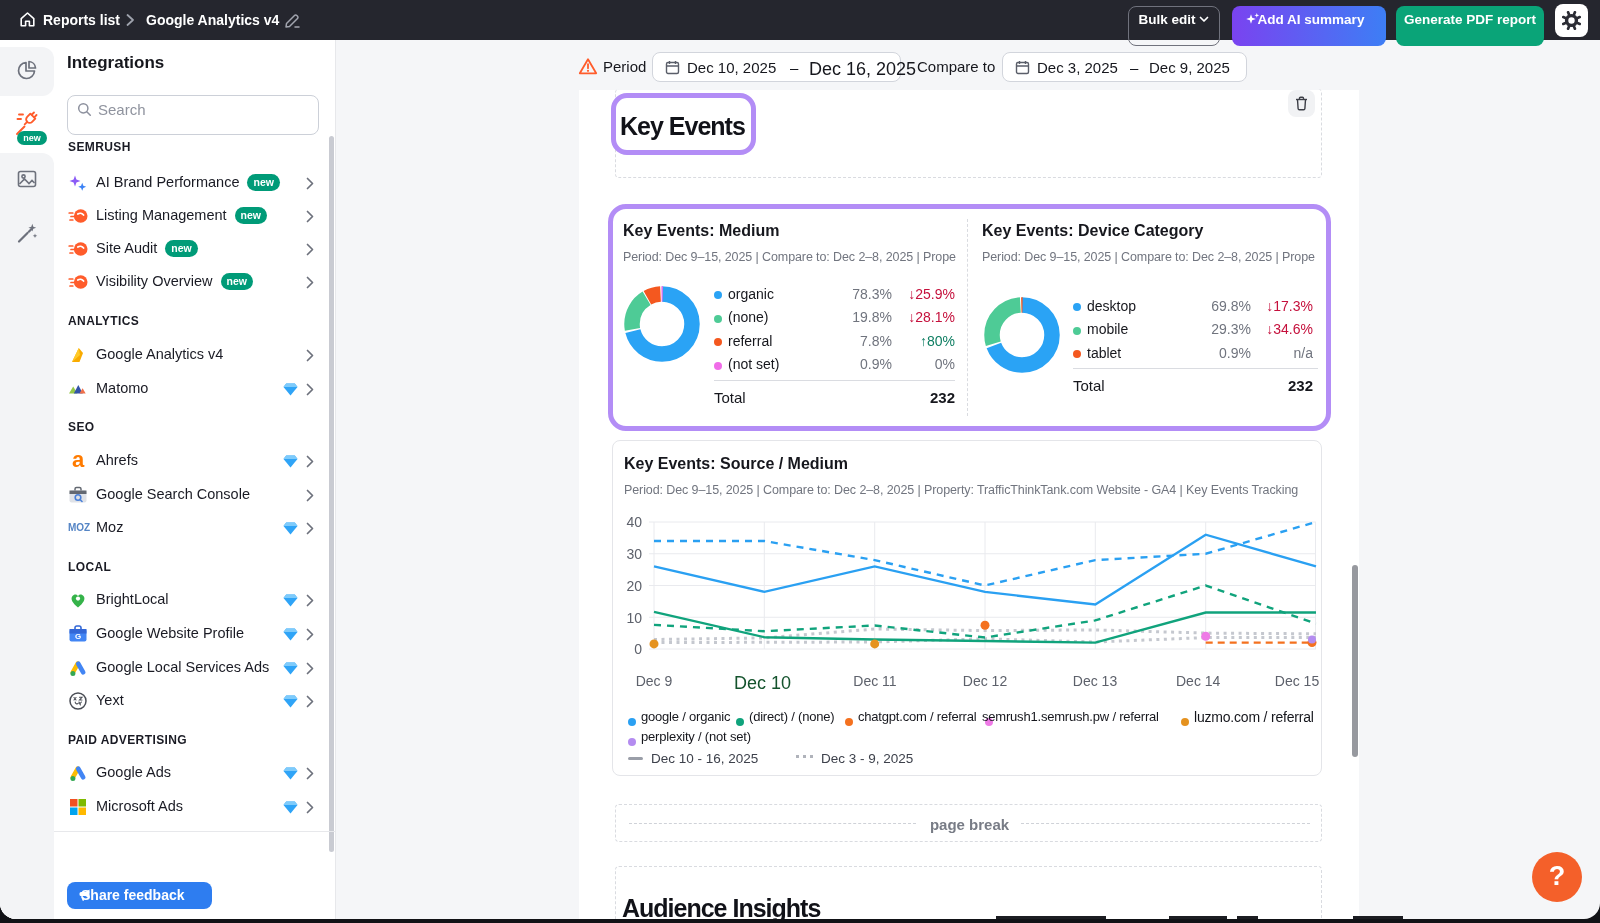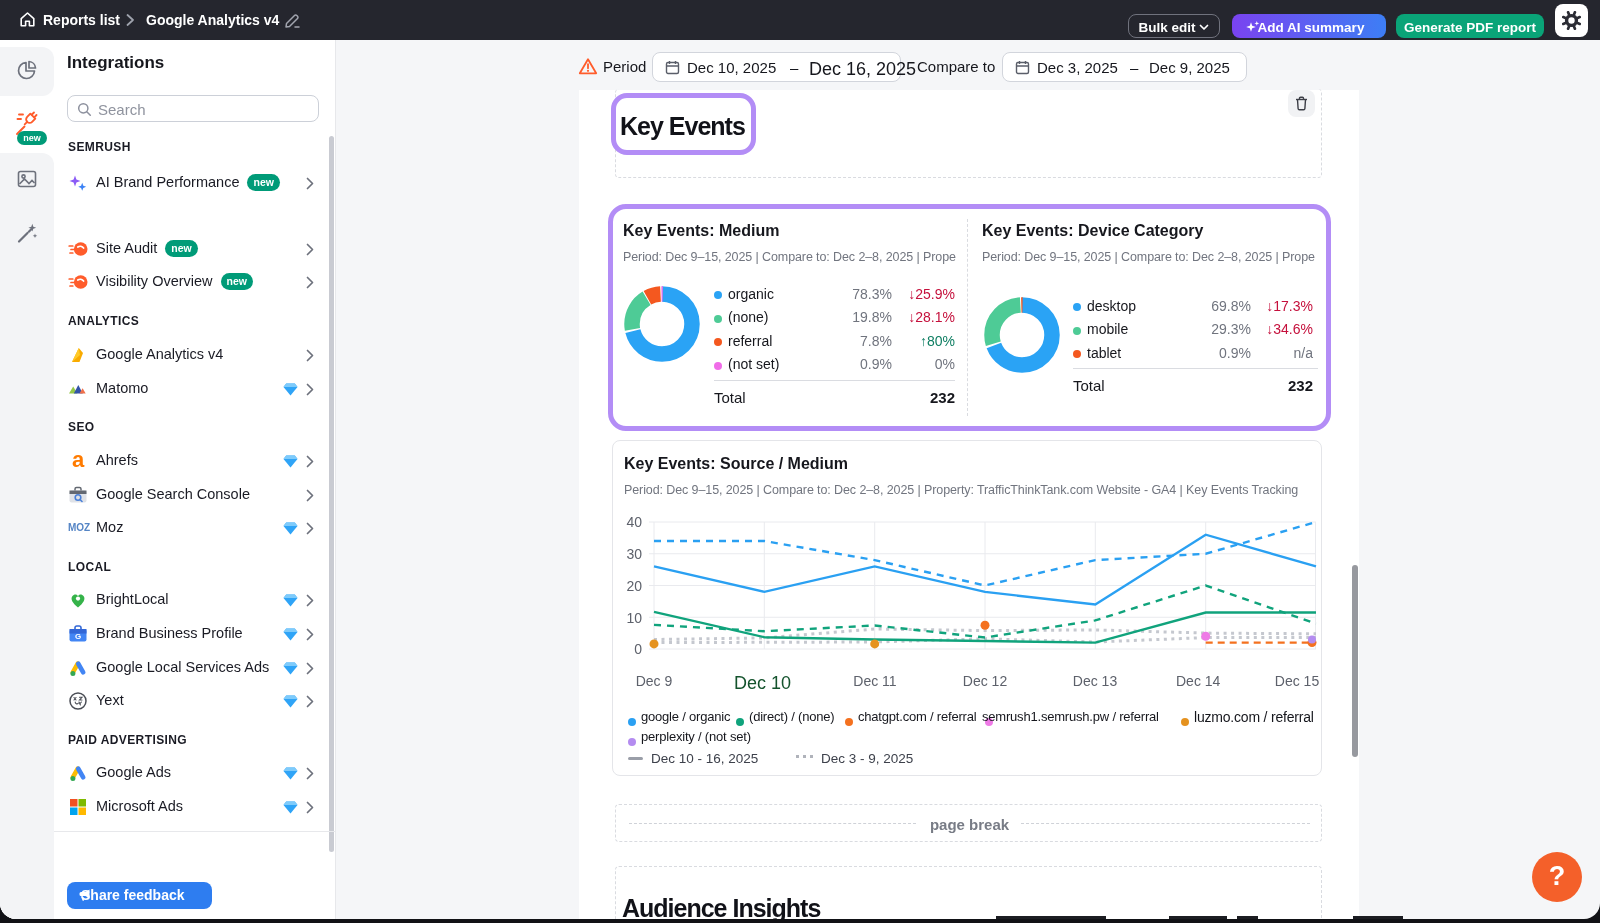--- a/index.html
+++ b/index.html
@@ -1,21 +1,21 @@
 <!DOCTYPE html>
 <html><head>
 <meta charset="utf-8">
 <style>
 *{margin:0;padding:0;box-sizing:border-box}
 html,body{width:1600px;height:923px;overflow:hidden;background:#111216;font-family:"Liberation Sans",sans-serif}
 .a{position:absolute;white-space:nowrap}
 #app{position:absolute;left:0;top:0;width:1600px;height:919px;background:#f5f6f8;border-radius:0 0 16px 16px;overflow:hidden}
 #topbar{position:absolute;left:0;top:0;width:1600px;height:40px;background:#25262e}
 .tbtxt{color:#fff;font-size:14px;font-weight:700;line-height:40px;position:absolute;top:0}
-.btn{position:absolute;top:14px;height:24px;border-radius:8px;font-size:13.5px;font-weight:700;color:#fff;text-align:center;line-height:28px}
+.btn{position:absolute;top:6px;height:40px;border-radius:8px;font-size:13.5px;font-weight:700;color:#fff;text-align:center;line-height:28px}
 #rail{position:absolute;left:0;top:40px;width:54px;height:879px;background:#fff}
 .railgray{position:absolute;left:0;background:#f3f4f6;width:54px;border-radius:0 12px 12px 0}
 #sidebar{position:absolute;left:54px;top:40px;width:282px;height:879px;background:#fff;border-right:1px solid #e7e8eb}
 .shead{position:absolute;font-size:12px;font-weight:700;color:#1a1b24;letter-spacing:.4px}
 .item{position:absolute;width:252px;height:33px;font-size:14.5px;color:#1a1b24}
 .item .lbl{position:absolute;left:28px;top:7px;white-space:nowrap}
 .item .ic{position:absolute;left:0;top:6px;width:20px;height:20px}
 .badge{display:inline-block;height:17px;line-height:17px;padding:0 6px;border-radius:9px;background:#009b78;color:#fff;font-size:10.5px;font-weight:700;margin-left:8px;vertical-align:1px}
 .chev{position:absolute;right:6px;top:10px}
 .gem{position:absolute;right:22px;top:10px}
@@ -90,35 +90,46 @@
       </svg>
   <svg class="a" style="left:15px;top:181px" width="24" height="24" viewBox="0 0 24 24">
         <path d="M4 20.5 L12.5 12" stroke="#6d717c" stroke-width="2.2" stroke-linecap="round"></path>
         <path d="M13.8 10.7 L16.3 8.2" stroke="#6d717c" stroke-width="2.2" stroke-linecap="round"></path>
         <path d="M17.3 2.8 L18.3 5.7 L21.2 6.7 L18.3 7.7 L17.3 10.6 L16.3 7.7 L13.4 6.7 L16.3 5.7 Z" fill="#6d717c"></path>
         <path d="M20 12.5 L20.6 14.2 L22.3 14.8 L20.6 15.4 L20 17.1 L19.4 15.4 L17.7 14.8 L19.4 14.2 Z" fill="#6d717c"></path>
       </svg>
 </div>
 <div id="sidebar">
   <div class="a" style="left:13px;top:13px;font-size:17px;font-weight:700;color:#16171d">Integrations</div>
-  <div class="a" style="left:13px;top:55px;width:252px;height:27px;border:1px solid #ccd0d8;border-radius:8px;background:#fff">
+  <div class="a" style="left:13px;top:55px;width:252px;height:40px;border:1px solid #ccd0d8;border-radius:8px;background:#fff">
     <svg class="a" style="left:9px;top:6px" width="15" height="15" viewBox="0 0 15 15">
           <circle cx="6.3" cy="6.3" r="4.6" fill="none" stroke="#8d919e" stroke-width="1.5"></circle>
           <path d="M9.8 9.8 L13.3 13.3" stroke="#8d919e" stroke-width="1.5" stroke-linecap="round"></path>
         </svg>
     <span class="a" style="left:30px;top:5px;font-size:15px;color:#8f939e">Search</span>
   </div>
   <div class="a" style="left:275px;top:96px;width:5px;height:716px;background:#c9cbd2;border-radius:3px"></div>
   <div class="shead" style="left:14px;top:100px">SEMRUSH</div>
   <div class="item" style="left:14px;top:127px">
     <svg class="ic" viewBox="0 0 20 20">
           <path d="M7 2.5 L8.4 6.6 L12.5 8 L8.4 9.4 L7 13.5 L5.6 9.4 L1.5 8 L5.6 6.6 Z" fill="#8b5cf6"></path>
           <path d="M14.2 9.8 L15.3 12.7 L18.2 13.8 L15.3 14.9 L14.2 17.8 L13.1 14.9 L10.2 13.8 L13.1 12.7 Z" fill="#3b82f6"></path>
         </svg>
     <span class="lbl">AI Brand Performance<span class="badge">new</span></span>
+    <svg class="chev" width="8" height="13" viewBox="0 0 8 13">
+          <path d="M1.5 1.5 L6.5 6.5 L1.5 11.5" fill="none" stroke="#6d717c" stroke-width="1.7" stroke-linecap="round" stroke-linejoin="round"></path>
+        </svg>
+  </div>
+  <div class="item" style="left:14px;top:160px">
+    <svg class="ic" viewBox="0 0 20 20">
+          <circle cx="12.7" cy="10" r="6.8" fill="#ff5c2b"></circle>
+          <path d="M9.8 8 a4.3 4.3 0 0 1 5.8 1" stroke="#fff" stroke-width="1.7" fill="none" stroke-linecap="round"></path>
+          <path d="M1.2 7 h3.6 M3 10.5 h3.2 M2 14 h2.8" stroke="#ff5c2b" stroke-width="1.7" stroke-linecap="round"></path>
+        </svg>
+    <span class="lbl">Listing Management<span class="badge">new</span></span>
     <svg class="chev" width="8" height="13" viewBox="0 0 8 13">
           <path d="M1.5 1.5 L6.5 6.5 L1.5 11.5" fill="none" stroke="#6d717c" stroke-width="1.7" stroke-linecap="round" stroke-linejoin="round"></path>
         </svg>
   </div>
   <div class="item" style="left:14px;top:193px">
     <svg class="ic" viewBox="0 0 20 20">
           <circle cx="12.7" cy="10" r="6.8" fill="#ff5c2b"></circle>
           <path d="M9.8 8 a4.3 4.3 0 0 1 5.8 1" stroke="#fff" stroke-width="1.7" fill="none" stroke-linecap="round"></path>
           <path d="M1.2 7 h3.6 M3 10.5 h3.2 M2 14 h2.8" stroke="#ff5c2b" stroke-width="1.7" stroke-linecap="round"></path>
         </svg>
@@ -215,21 +226,21 @@
           <path d="M1.5 1.5 L6.5 6.5 L1.5 11.5" fill="none" stroke="#6d717c" stroke-width="1.7" stroke-linecap="round" stroke-linejoin="round"></path>
         </svg>
   </div>
   <div class="item" style="left:14px;top:578px">
     <svg class="ic" viewBox="0 0 20 20">
           <rect x="1.5" y="5" width="17" height="12.5" rx="2" fill="#4285f4"></rect>
           <rect x="1.5" y="5" width="17" height="4.5" fill="#3367d6"></rect>
           <path d="M7 5 v-1.3 a1.7 1.7 0 0 1 1.7 -1.7 h2.6 a1.7 1.7 0 0 1 1.7 1.7 V5" fill="none" stroke="#3367d6" stroke-width="1.6"></path>
           <text x="10" y="15.4" font-size="8" font-weight="bold" fill="#fff" text-anchor="middle" font-family="Liberation Sans">G</text>
         </svg>
-    <span class="lbl">Brand Business Profile</span>
+    <span class="lbl">Google Website Profile</span>
     <svg class="gem" width="15" height="13" viewBox="0 0 15 13">
           <path d="M3.2 0.5 H11.8 L14.5 4 L7.5 12.5 L0.5 4 Z" fill="#2fa4f7"></path>
           <path d="M3.2 0.5 H11.8 L14.5 4 H0.5 Z" fill="#7ecbfb"></path>
         </svg>
     <svg class="chev" width="8" height="13" viewBox="0 0 8 13">
           <path d="M1.5 1.5 L6.5 6.5 L1.5 11.5" fill="none" stroke="#6d717c" stroke-width="1.7" stroke-linecap="round" stroke-linejoin="round"></path>
         </svg>
   </div>
   <div class="item" style="left:14px;top:612px">
     <svg class="ic" viewBox="0 0 20 20">

